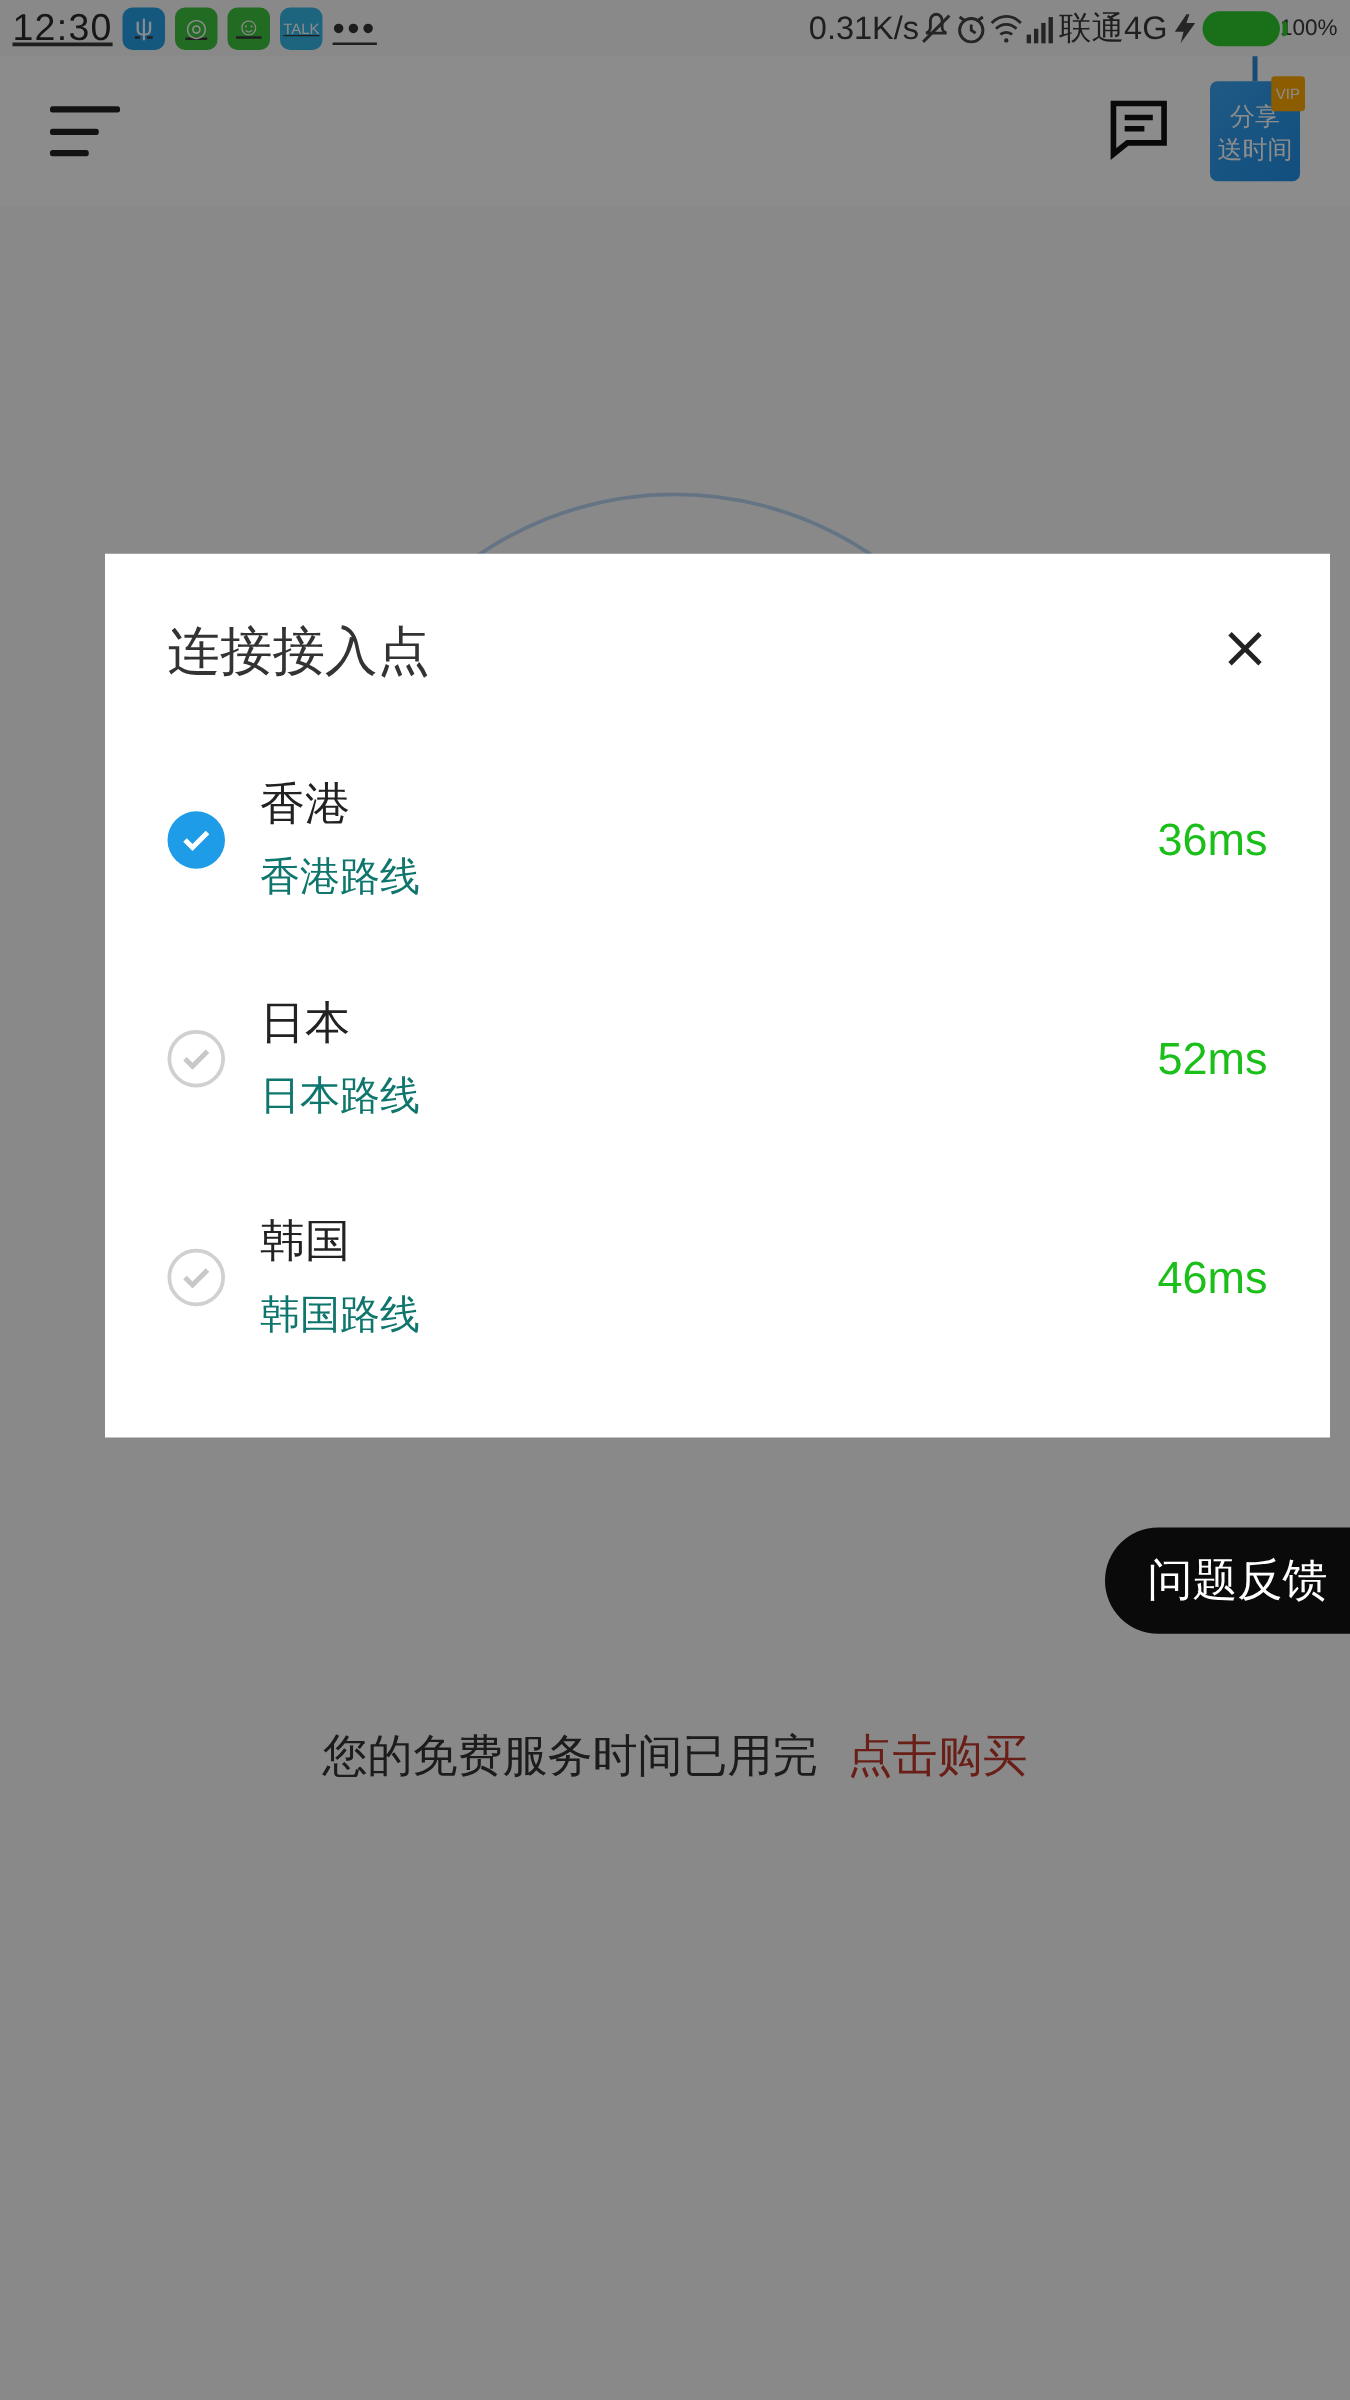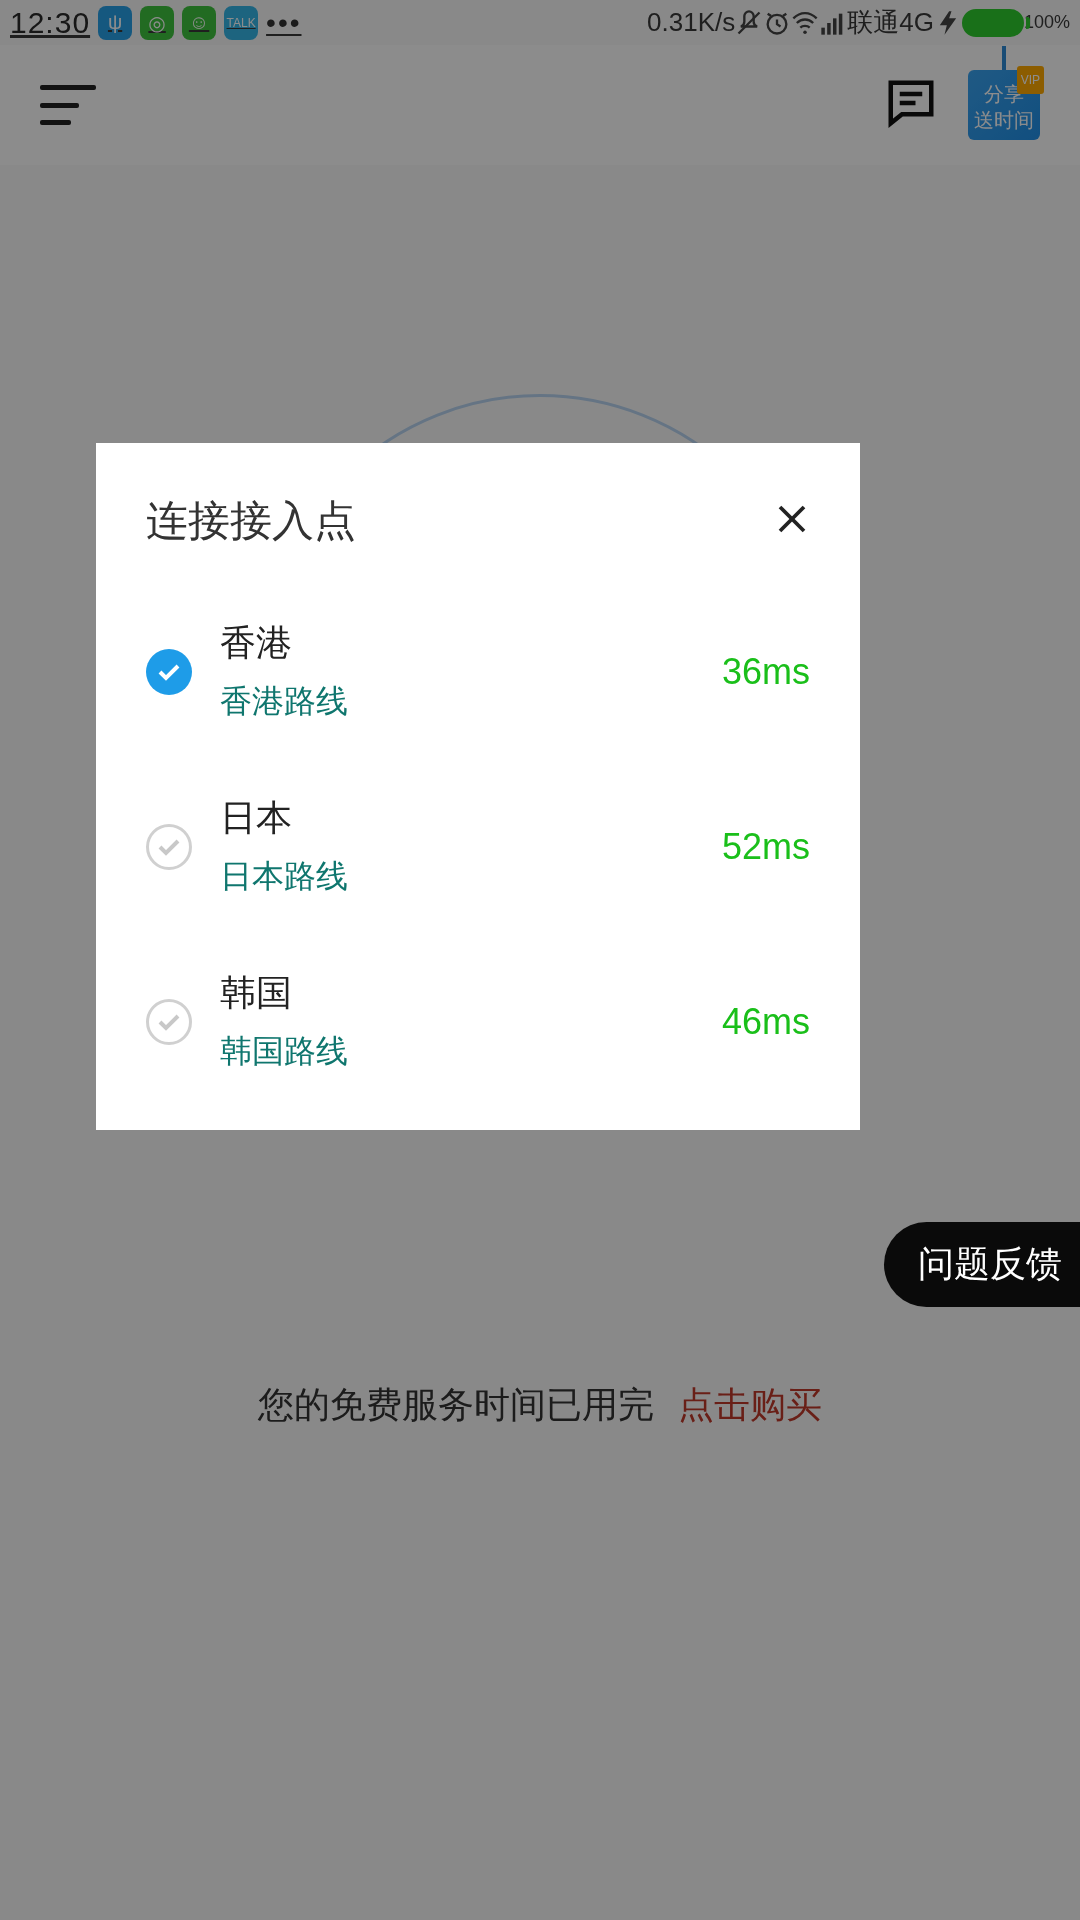--- a/index.html
+++ b/index.html
@@ -44,21 +44,21 @@
       background: #ffffff;
     }
     .hamburger { width: 56px; height: 40px; display: flex; flex-direction: column; justify-content: space-between; }
     .hamburger span { display: block; height: 5px; background: #222; border-radius: 2px; }
     .hamburger span:nth-child(1) { width: 100%; }
     .hamburger span:nth-child(2) { width: 70%; }
     .hamburger span:nth-child(3) { width: 55%; }
     .header-right { display: flex; align-items: center; gap: 30px; }
     .chat-icon svg { width: 54px; height: 54px; }
     .share-tag {
-      width: 72px; height: 70px; background: linear-gradient(135deg, #3aa3f0, #2090e8);
+      width: 72px; height: 80px; background: linear-gradient(135deg, #3aa3f0, #2090e8);
       border-radius: 6px; color: #fff; font-size: 20px; line-height: 26px;
       display: flex; flex-direction: column; align-items: center; justify-content: center;
       position: relative; text-align: center; padding-top: 4px;
     }
     .share-tag::before {
       content: ""; position: absolute; top: -24px; left: 50%; transform: translateX(-50%);
       width: 4px; height: 24px; background: #2e8ad6;
     }
     .vip-badge {
       position: absolute; top: -4px; right: -4px; background: #ffaa00;
@@ -72,22 +72,22 @@
     }
 
     
     .overlay {
       position: absolute; inset: 0; background: rgba(0,0,0,0.45);
       z-index: 10;
     }
 
     
     .modal {
-      position: absolute; top: 443px; left: 96px; width: 764px;
-      background: #fff; z-index: 20; padding: 50px 50px 36px 50px;
+      position: absolute; top: 443px; left: 84px; width: 980px;
+      background: #fff; z-index: 20; padding: 50px 50px 56px 50px;
     }
     .modal-header { display: flex; align-items: center; justify-content: space-between; margin-bottom: 70px; }
     .modal-title { font-size: 42px; color: #333; font-weight: 400; }
     .modal-close svg { width: 36px; height: 36px; }
     .server-list { display: flex; flex-direction: column; gap: 70px; padding-bottom: 20px; }
     .server-item { display: flex; align-items: center; gap: 28px; }
     .radio {
       width: 46px; height: 46px; border-radius: 50%;
       display: flex; align-items: center; justify-content: center;
       flex-shrink: 0;

